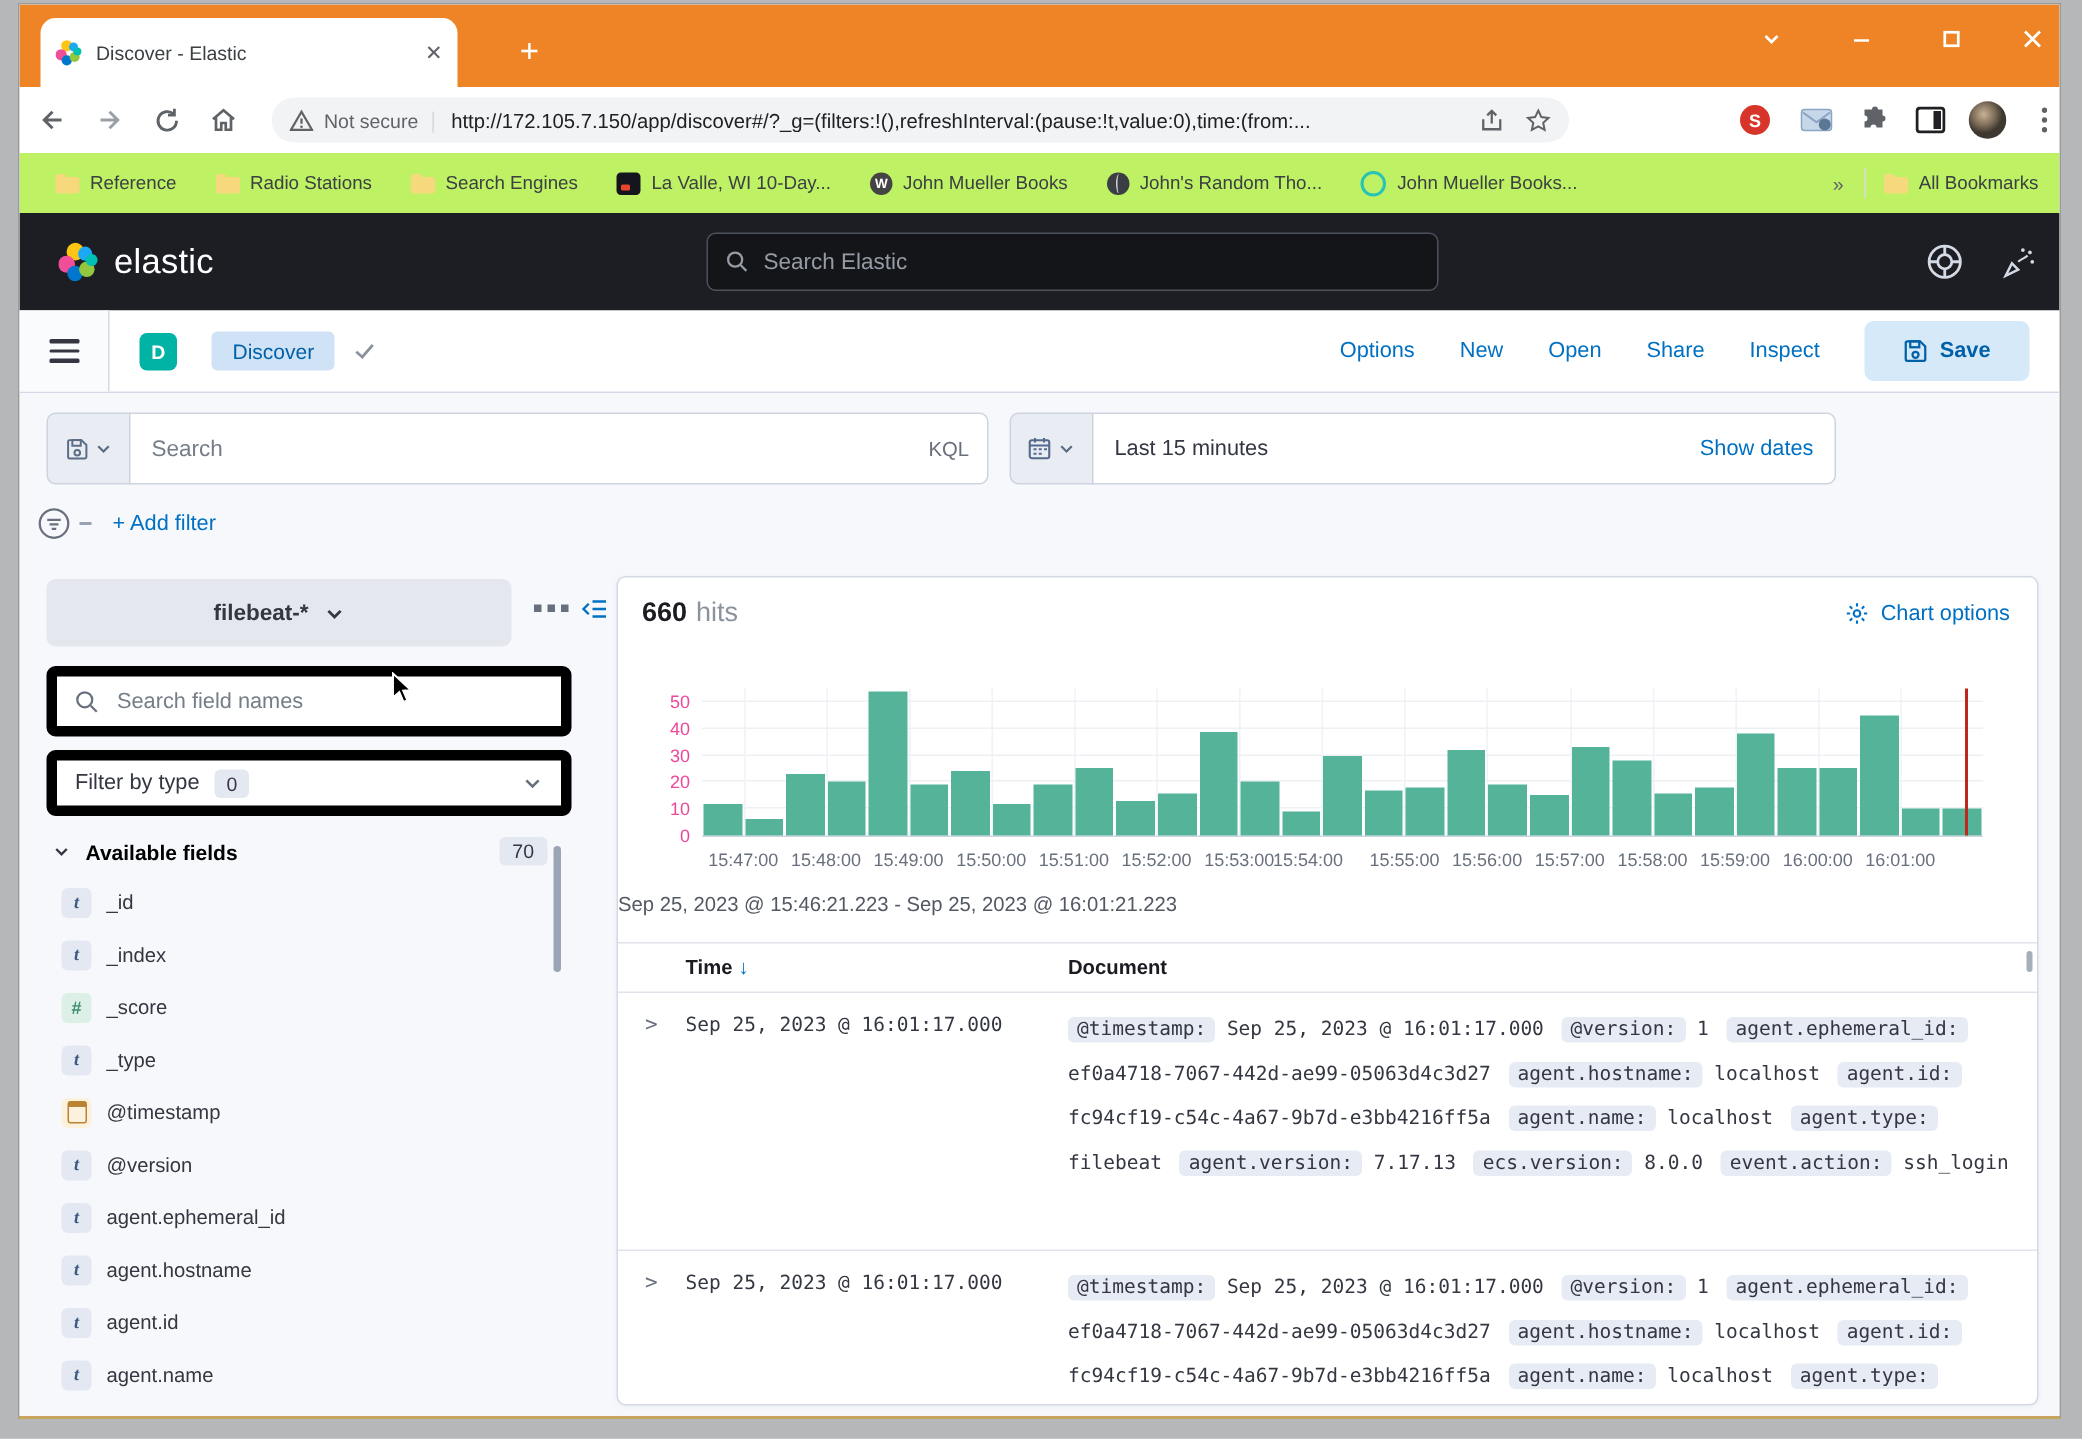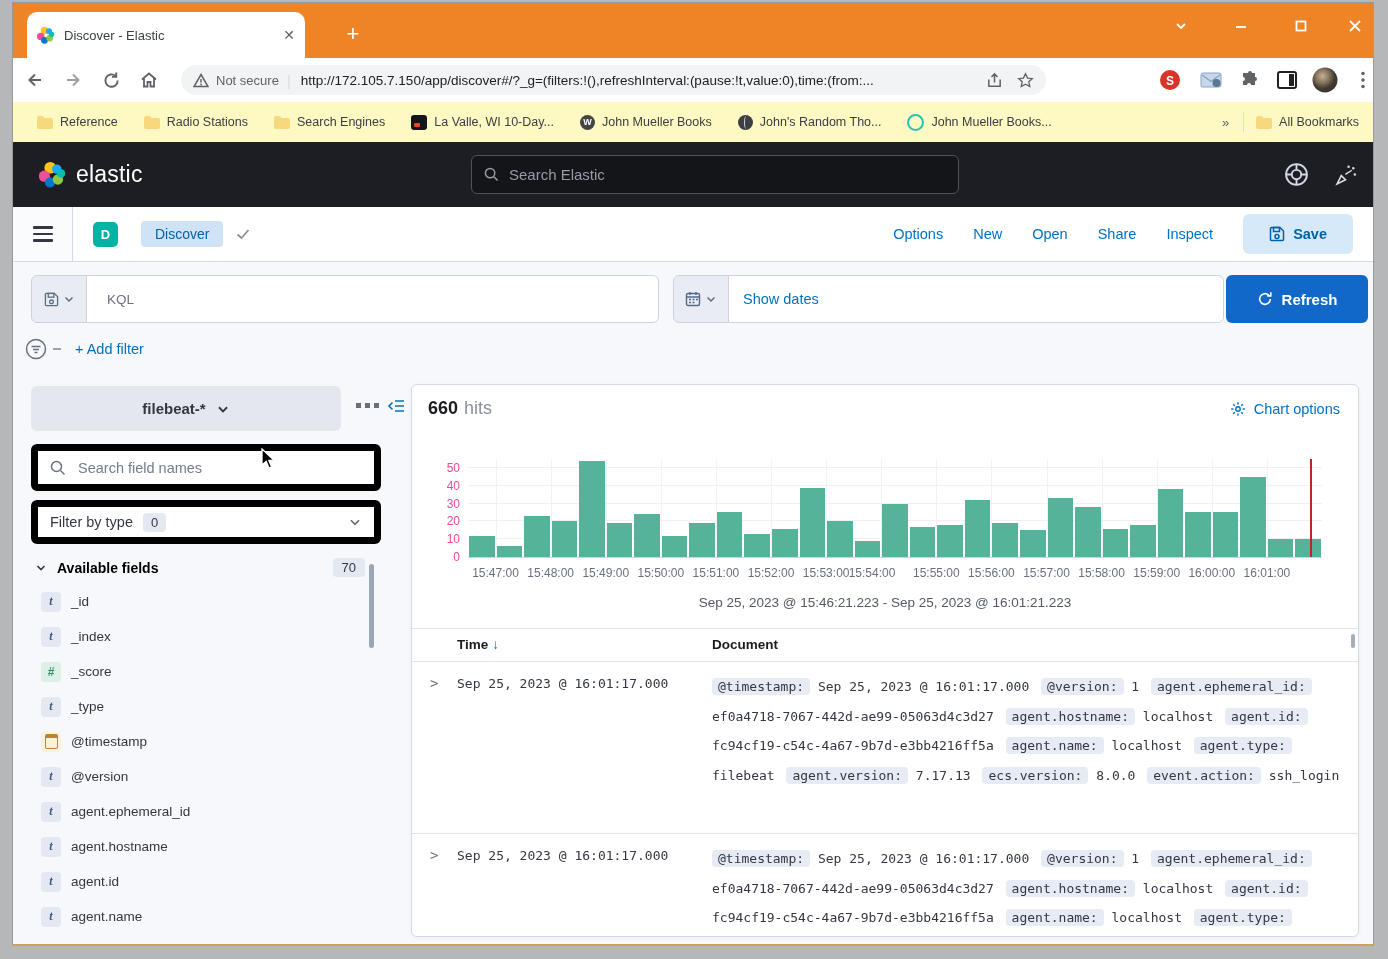--- a/index.html
+++ b/index.html
@@ -25,21 +25,21 @@
   #toolbar{position:relative;height:44px;background:#fff;display:flex;align-items:center;}
   .nav-ic{width:32px;height:32px;display:flex;align-items:center;justify-content:center;margin-left:6px;border-radius:50%;}
   #urlbar{position:absolute;left:168px;top:7px;width:865px;height:30px;background:#f1f3f4;border-radius:15px;
     display:flex;align-items:center;padding:0 12px;box-sizing:border-box;}
   #urlbar .notsec{font-size:13px;color:#5f6368;margin:0 8px 0 7px;}
   #urlbar .sep{color:#dadce0;margin-right:10px;font-size:15px;}
   #urlbar .url{font-size:13.5px;color:#202124;white-space:nowrap;overflow:hidden;flex:1;}
   .ext-ic{position:absolute;top:8px;width:28px;height:28px;display:flex;align-items:center;justify-content:center;}
 
   
-  #bookmarks{position:relative;height:40px;background:#fef9c3;display:flex;align-items:center;padding-left:24px;}
+  #bookmarks{position:relative;height:40px;background:#bef264;display:flex;align-items:center;padding-left:24px;}
   .bm-item{display:flex;align-items:center;margin-right:26px;font-size:12.5px;color:#3c4043;white-space:nowrap;}
   .bm-item .bm-label{margin-left:7px;}
   .bi{width:16px;height:14px;position:relative;flex:none;}
   .bi-folder{background:#f6d97c;border-radius:2px;height:11px;margin-top:2px;}
   .bi-folder::before{content:"";position:absolute;left:0;top:-2px;width:7px;height:3px;background:#f6d97c;border-radius:2px 2px 0 0;}
   .bi-weather{background:#14151d;border-radius:3px;height:15px;}
   .bi-weather::after{content:"";position:absolute;left:3px;bottom:3px;width:6px;height:4px;background:#e8442e;border-radius:1px;}
   .bi-wp{background:#444;border-radius:50%;width:15px;height:15px;color:#fff;font-size:9px;font-weight:bold;
     display:flex;align-items:center;justify-content:center;}
   .bi-globe{background:#3b3f44;border-radius:50%;width:15px;height:15px;}
@@ -133,21 +133,21 @@
   #chart-opts{position:absolute;right:18px;top:16px;display:flex;align-items:center;gap:8px;color:#0071c2;font-size:14.5px;font-weight:500;}
 
   #chart{position:absolute;left:0;top:60px;width:948px;height:150px;}
   #plot{position:absolute;left:56px;top:14px;width:854px;height:98px;border-bottom:1px solid #cfd4dc;}
   .gridh{position:absolute;left:0;width:100%;height:1px;background:#eef0f4;}
   .gridv{position:absolute;top:0;width:1px;height:100%;background:#f1f2f5;}
   .bar{position:absolute;bottom:0;background:#54B399;}
   #nowline{position:absolute;top:0;width:2px;height:100%;}
   .ylab{position:absolute;width:34px;text-align:right;font-size:12px;color:#ec4899;left:14px;}
   .xlab{position:absolute;top:121px;width:70px;text-align:center;font-size:12px;color:#69707d;}
-  #caption{position:absolute;left:0;top:210px;width:100%;text-align:center;font-size:13.5px;color:#535862;}
+  #caption{position:absolute;left:0;top:210px;width:100%;text-align:left;font-size:13.5px;color:#535862;}
 
   #tbl-topline{position:absolute;left:0;top:243px;width:100%;height:1px;background:#e0e4ea;}
   #tbl-head{position:absolute;left:0;top:244px;width:100%;height:33px;border-bottom:1px solid #e0e4ea;box-sizing:border-box;}
   #tbl-head .h-time{position:absolute;left:45px;top:8px;font-size:13.5px;font-weight:bold;color:#1a1c21;}
   #tbl-head .h-time .arr{color:#0071c2;font-weight:normal;margin-left:4px;}
   #tbl-head .h-doc{position:absolute;left:300px;top:8px;font-size:13.5px;font-weight:bold;color:#1a1c21;}
   #mini-scroll{position:absolute;right:3px;top:249px;width:4px;height:14px;background:#a6aeba;border-radius:2px;}
   #doc-rows{position:absolute;left:0;top:277px;width:100%;}
   .doc-row{position:relative;height:172px;border-bottom:1px solid #e0e4ea;box-sizing:border-box;}
   .row-chevron{position:absolute;left:18px;top:13px;color:#69707d;font-size:14px;}
@@ -411,41 +411,36 @@
         <svg width="15" height="15" viewBox="0 0 16 16">
             <path d="M1.5 2.5 a1 1 0 0 1 1 -1 H11 L14.5 5 V13.5 a1 1 0 0 1 -1 1 H2.5 a1 1 0 0 1 -1 -1 Z" stroke="#5a6d85" stroke-width="1.4" fill="none"></path>
             <rect x="4.5" y="1.5" width="6" height="4" stroke="#5a6d85" stroke-width="1.4" fill="none"></rect>
             <circle cx="8" cy="10.5" r="2" stroke="#5a6d85" stroke-width="1.4" fill="none"></circle>
           </svg>
         <svg width="12" height="12" viewBox="0 0 12 12">
             <path d="M2.5 4.5 L6 8 L9.5 4.5" stroke="#5a6d85" stroke-width="1.5" fill="none"></path>
           </svg>
       </div>
       <div class="seg" id="qb-input">
+        <input type="text" placeholder="Search" style="">
         <span id="qb-kql">KQL</span>
       </div>
       <div class="seg" id="dp-cal">
         <svg width="16" height="16" viewBox="0 0 16 16">
             <rect x="1.5" y="2.5" width="13" height="12" rx="1.5" stroke="#54698c" stroke-width="1.4" fill="none"></rect>
             <path d="M1.5 6 H14.5 M5 1 V4 M11 1 V4" stroke="#54698c" stroke-width="1.4"></path>
             <path d="M4 8.5 H6 M7.5 8.5 H9.5 M11 8.5 H13 M4 11.5 H6 M7.5 11.5 H9.5" stroke="#54698c" stroke-width="1.3"></path>
           </svg>
         <svg width="12" height="12" viewBox="0 0 12 12">
             <path d="M2.5 4.5 L6 8 L9.5 4.5" stroke="#5a6d85" stroke-width="1.5" fill="none"></path>
           </svg>
       </div>
       <div class="seg" id="dp-main">
+        <span class="range">Last 15 minutes</span>
         <span class="showdates">Show dates</span>
-      </div>
-      <div id="refresh-btn">
-        <svg width="16" height="16" viewBox="0 0 18 18">
-            <path d="M15 9 a6 6 0 1 1 -1.8 -4.3" stroke="#fff" stroke-width="1.8" fill="none"></path>
-            <path d="M15.5 1.5 V5.5 H11.5" stroke="#fff" stroke-width="1.8" fill="none"></path>
-          </svg>
-        <span>Refresh</span>
       </div>
 
       <div id="filter-row">
         <span>
           <svg width="22" height="22" viewBox="0 0 22 22">
               <circle cx="11" cy="11" r="9.5" stroke="#69707d" stroke-width="1.5" fill="none"></circle>
               <path d="M6.5 8.5 H15.5 M8 11.5 H14 M9.5 14.5 H12.5" stroke="#69707d" stroke-width="1.5"></path>
             </svg>
         </span>
         <span id="filter-dash"></span>

